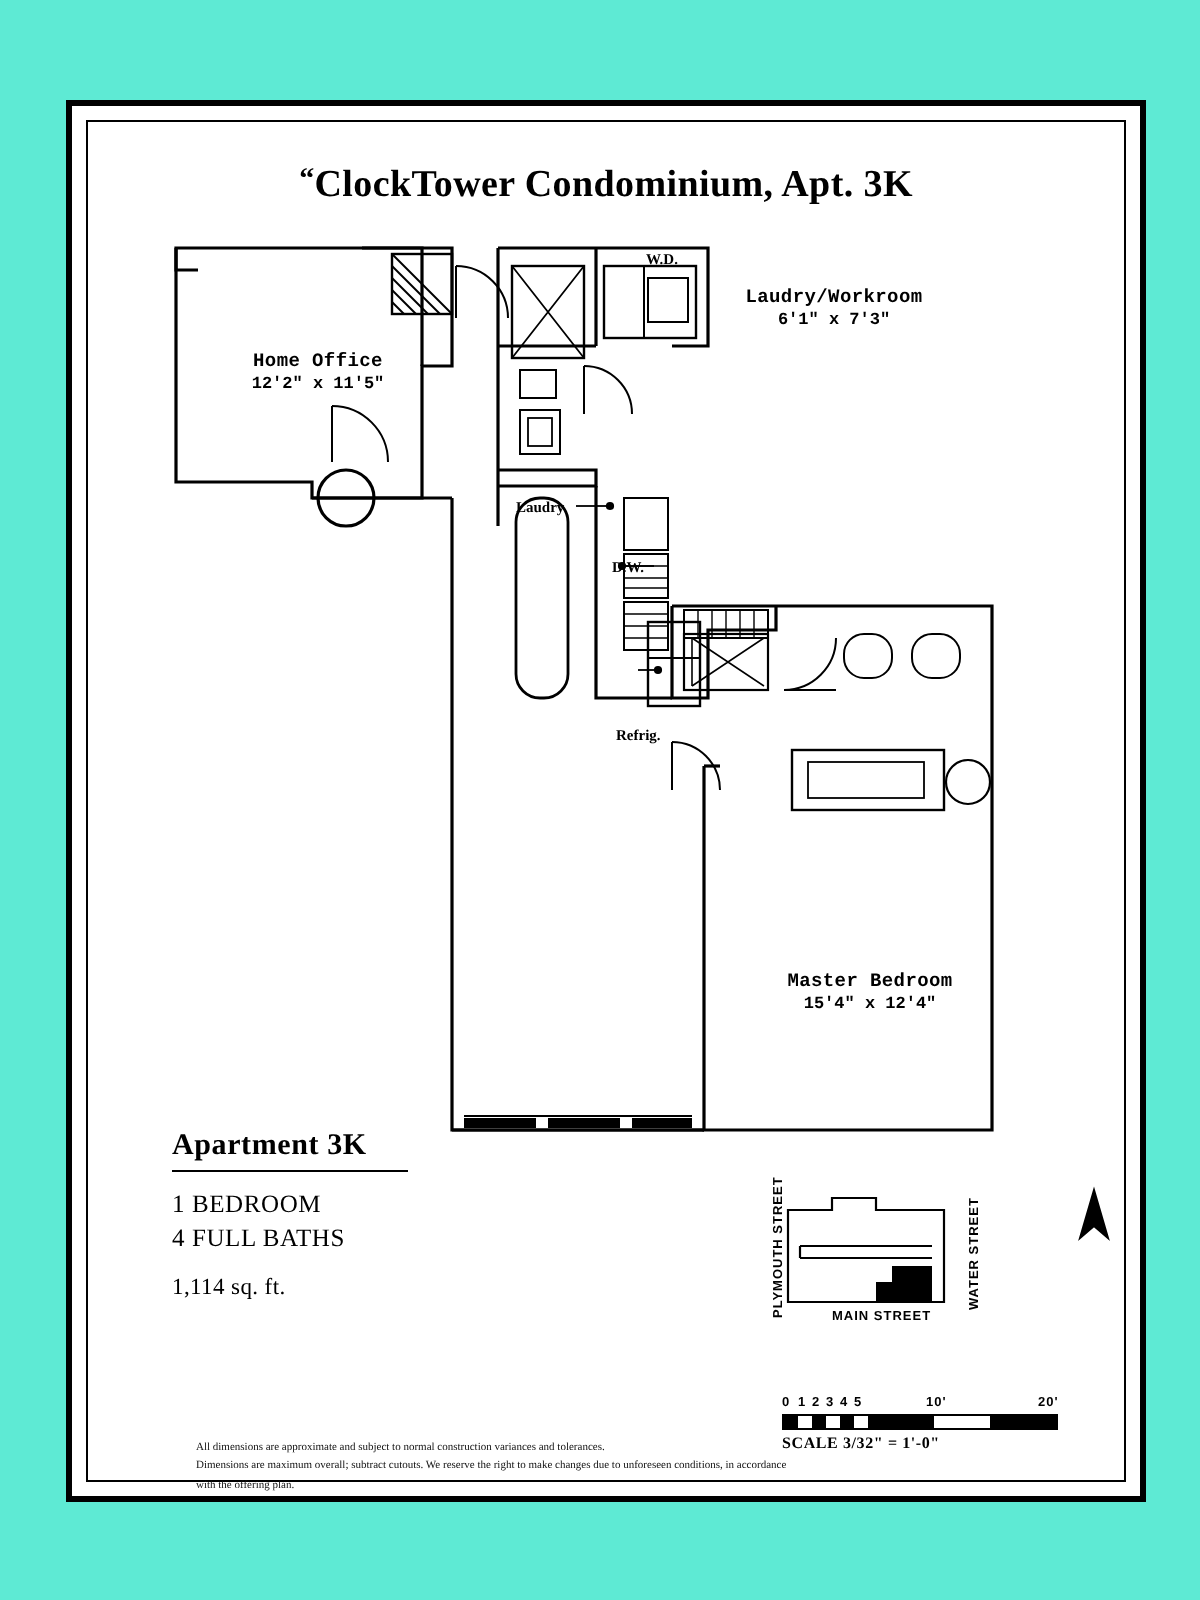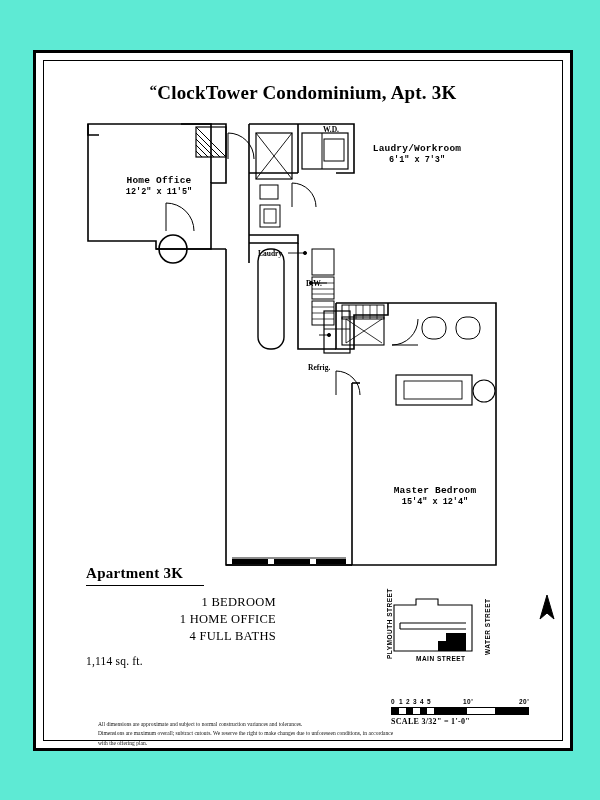--- a/index.html
+++ b/index.html
@@ -17,21 +17,21 @@
   
   .lbl{position:absolute;text-align:center;font-family:Liberation Mono, monospace;line-height:1.25;}
   .lbl .rm{font-size:9.5px;font-weight:bold;letter-spacing:.2px;}
   .lbl .dim{font-size:8.5px;font-weight:bold;}
   .tiny{position:absolute;font-size:7.5px;font-weight:bold;font-family:"Liberation Serif",serif;}
 
   
   .summary{position:absolute;left:50px;top:512px;width:190px;}
   .summary .apt{font-size:15px;font-weight:bold;letter-spacing:.3px;font-family:"Liberation Serif",serif;}
   .summary .rule{border-bottom:1.5px solid #000;margin:3px 0 9px 0;width:118px;}
-  .summary ul{list-style:none;margin:0;padding:0;text-align:right;}
+  .summary ul{list-style:none;margin:0;padding:0;}
   .summary li{font-size:12.5px;letter-spacing:.3px;margin-bottom:2px;font-family:"Liberation Serif",serif;}
   .summary .sqft{font-size:11.5px;margin-top:11px;letter-spacing:.2px;}
 
   
   .keymap{position:absolute;left:340px;top:540px;width:130px;height:85px;}
   .vert-lbl{position:absolute;font-size:6.5px;font-weight:bold;letter-spacing:.5px;font-family:"Liberation Sans",sans-serif;}
   .vert-lbl.rot{transform:rotate(-90deg);transform-origin:left top;white-space:nowrap;}
   .mainst{position:absolute;font-size:6.5px;font-weight:bold;letter-spacing:.5px;font-family:"Liberation Sans",sans-serif;}
 
   .scalewrap{position:absolute;left:355px;top:645px;width:150px;}
@@ -184,21 +184,20 @@
         <path d="M283 282 L292 282"></path>
           <circle cx="293" cy="282" r="1.6"></circle>
       </g>
     </svg>
 
     <div class="summary">
       <div class="apt">Apartment 3K</div>
       <div class="rule"></div>
       <ul>
         <li>1 BEDROOM</li>
-        <li>1 HOME OFFICE</li>
         <li>4 FULL BATHS</li>
       </ul>
       <div class="sqft">1,114 sq. ft.</div>
     </div>
 
     <div class="keymap">
       <svg width="130" height="85" viewBox="0 0 130 85" xmlns="http://www.w3.org/2000/svg">
         <g fill="none" stroke="#000" stroke-width="1.1">
           <path d="M18 12 L40 12 L40 6 L62 6 L62 12 L96 12 L96 58 L18 58 Z"></path>
           <path d="M24 30 L90 30"></path>

